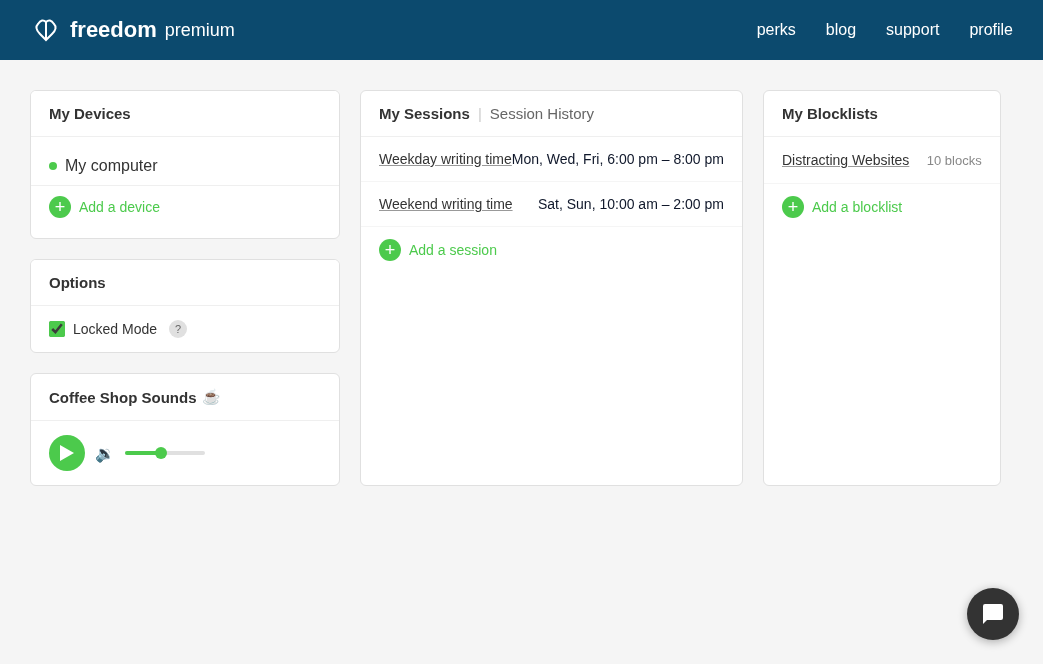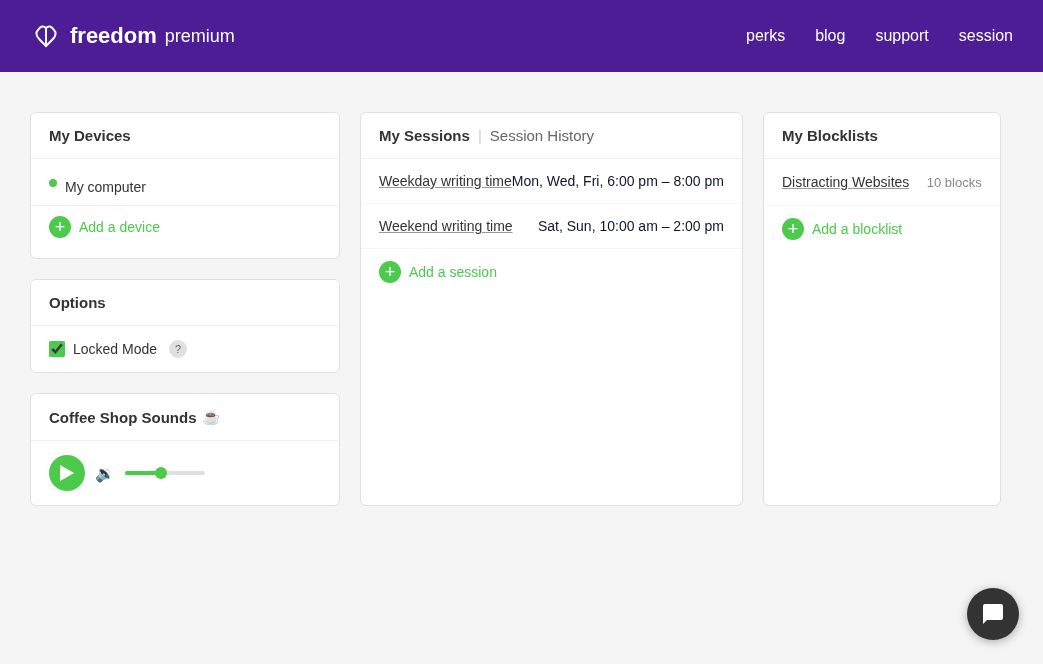--- a/index.html
+++ b/index.html
@@ -1,21 +1,21 @@
 <!DOCTYPE html>
 <html><head>
   <meta charset="utf-8">
   <style>
     * { box-sizing: border-box; margin: 0; padding: 0; }
     body { font-family: -apple-system, BlinkMacSystemFont, 'Segoe UI', Helvetica, Arial, sans-serif; background: #f5f5f5; min-height: 664px; }
 
     
     .header {
-      background: #4c1d95;
-      height: 72px;
+      background: #0c4a6e;
+      height: 60px;
       display: flex;
       align-items: center;
       padding: 0 30px;
       justify-content: space-between;
     }
     .logo-area {
       display: flex;
       align-items: center;
       gap: 8px;
       color: white;
@@ -44,21 +44,21 @@
       color: white;
       text-decoration: none;
       font-size: 16px;
       cursor: pointer;
     }
 
     
     .main-content {
       display: flex;
       gap: 20px;
-      padding: 40px 30px;
+      padding: 30px 30px;
       max-width: 1043px;
       margin: 0 auto;
     }
 
     
     .left-col {
       width: 310px;
       flex-shrink: 0;
       display: flex;
       flex-direction: column;
@@ -80,24 +80,24 @@
       color: #333;
       border-bottom: 1px solid #efefef;
     }
     .card-body {
       padding: 10px 0;
     }
 
     
     .device-item {
       display: flex;
-      align-items: flex-start;
+      align-items: center;
       padding: 10px 18px;
       gap: 8px;
-      font-size: 14px;
+      font-size: 16px;
       color: #333;
     }
     .device-dot {
       width: 8px;
       height: 8px;
       background: #4cca4c;
       border-radius: 50%;
       flex-shrink: 0;
     }
 
@@ -382,21 +382,21 @@
         <line x1="16" y1="8" x2="16" y2="26" stroke="white" stroke-width="2"></line>
       </svg>
     </span>
     <span class="logo-freedom">freedom</span>
     <span class="logo-premium">premium</span>
   </div>
   <nav class="nav-links">
     <a class="nav-link">perks</a>
     <a class="nav-link">blog</a>
     <a class="nav-link">support</a>
-    <a class="nav-link">session</a>
+    <a class="nav-link">profile</a>
   </nav>
 </header>
 
 <div class="main-content">
 
   <div class="left-col">
 
     <div class="card">
       <div class="card-header">My Devices</div>
       <div class="card-body">

